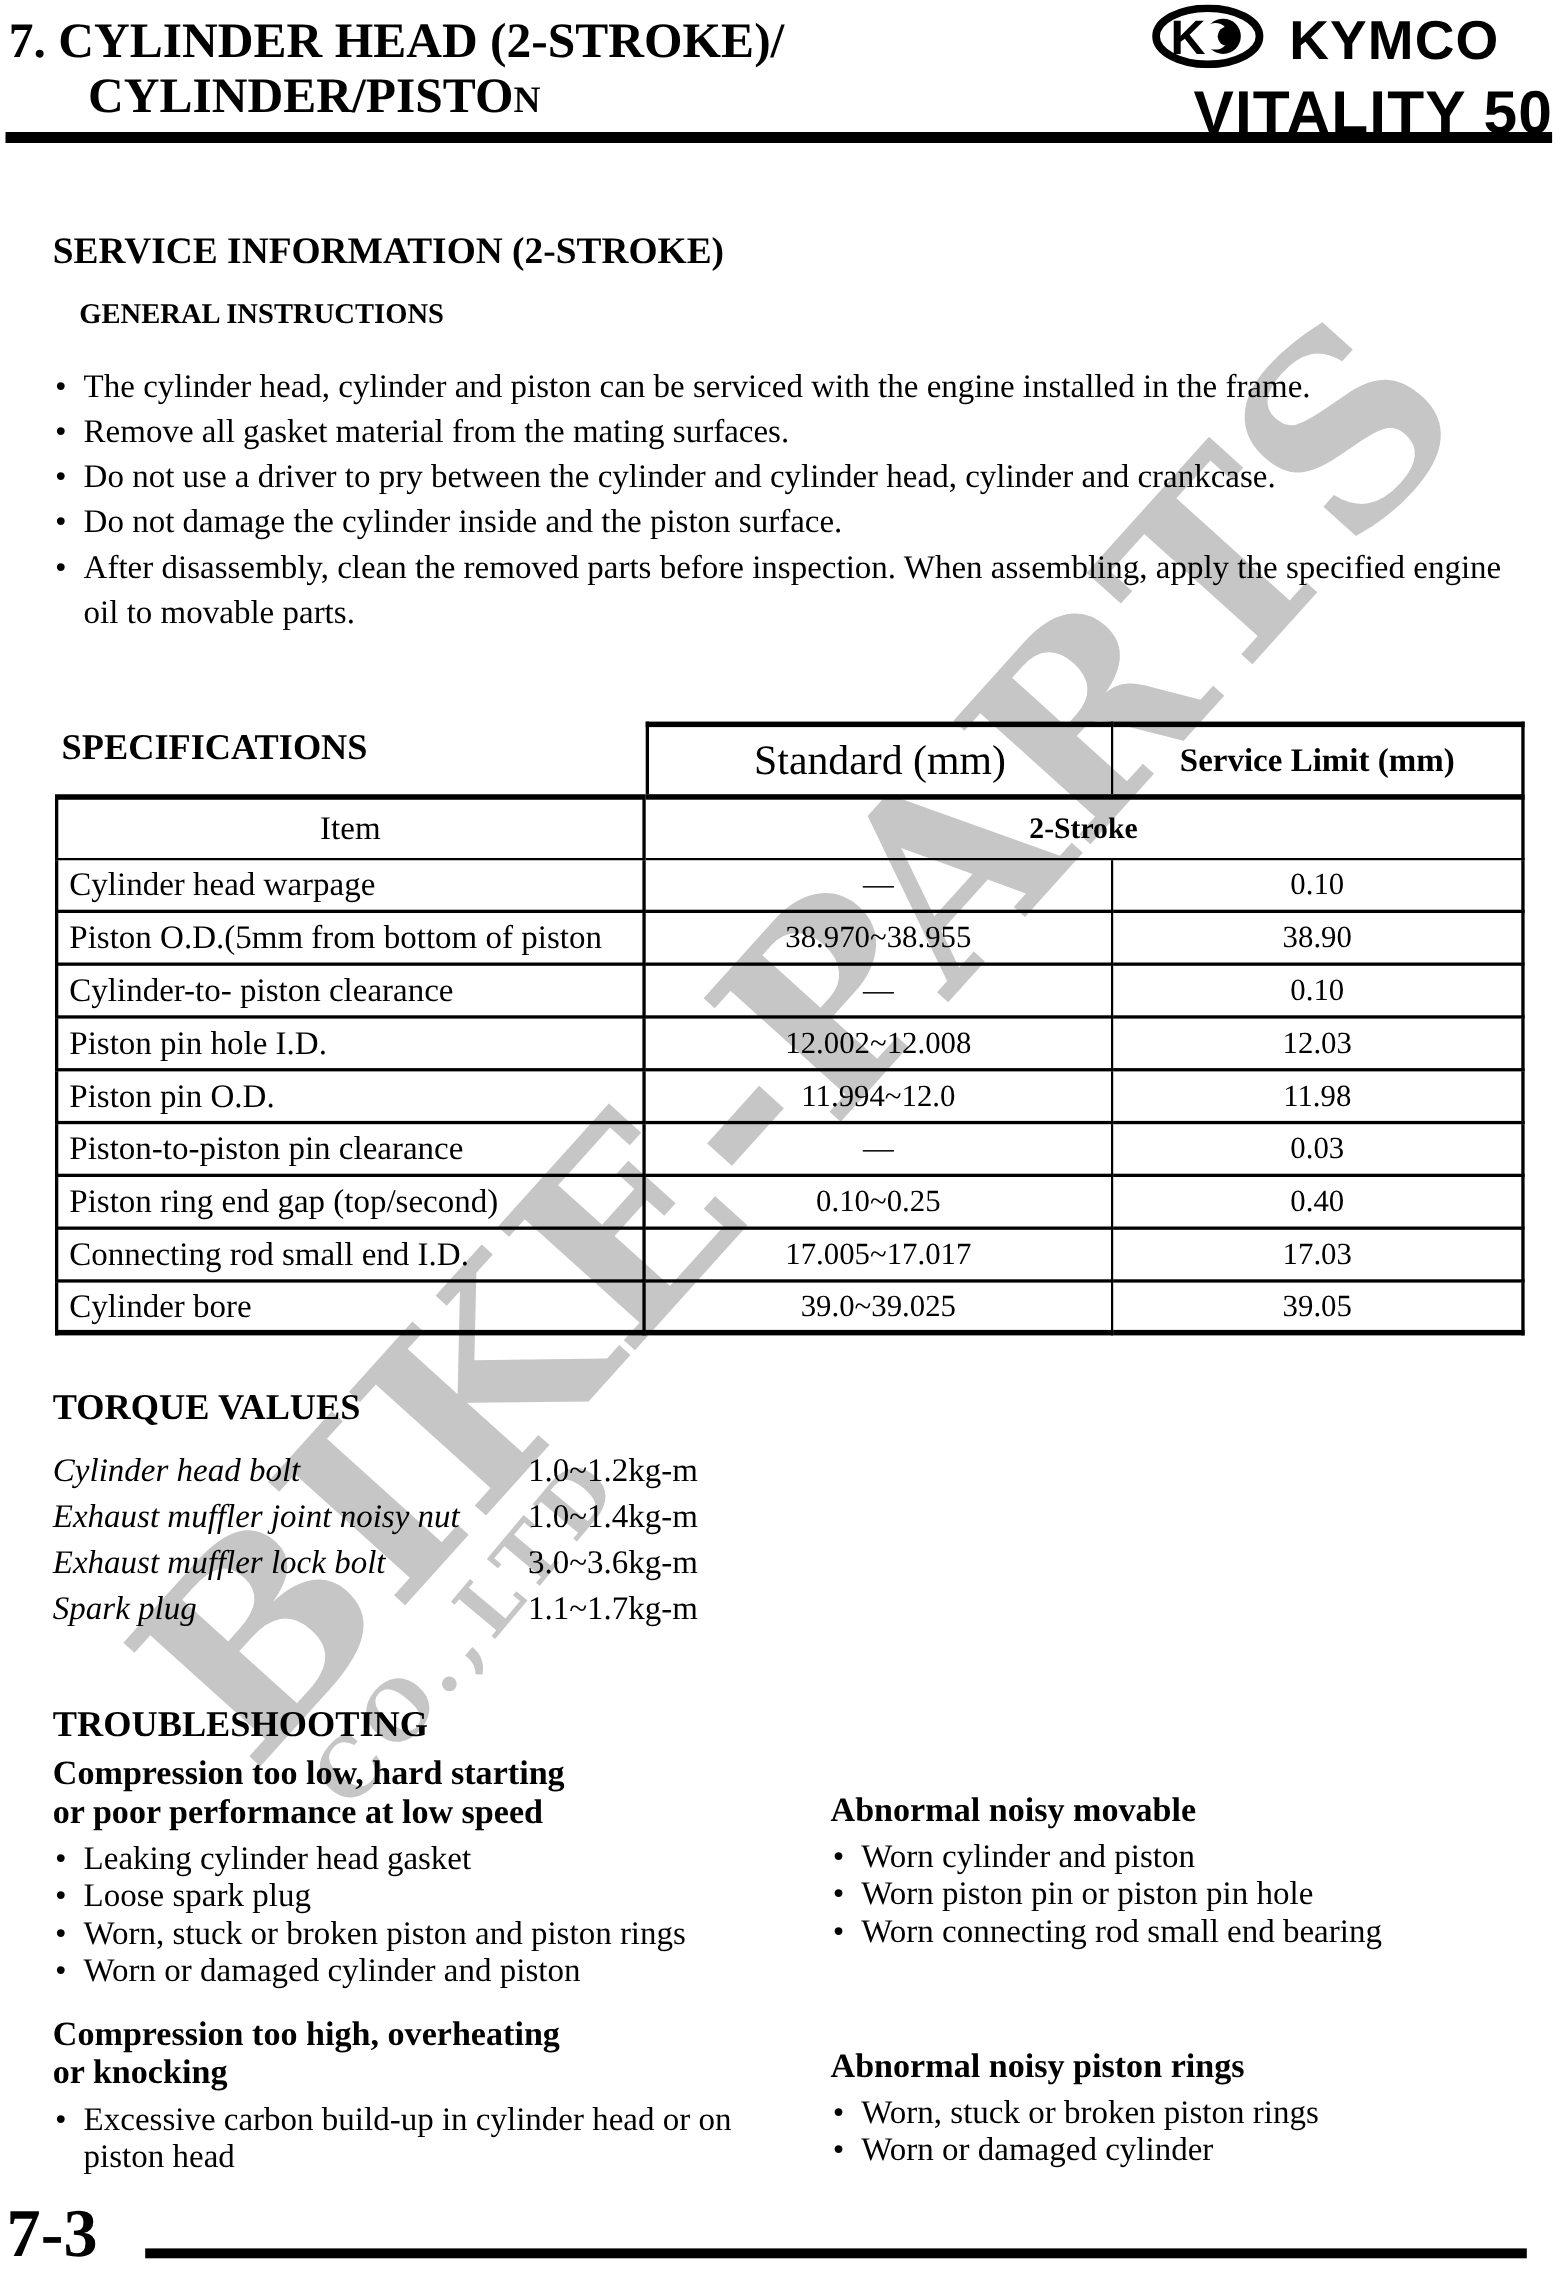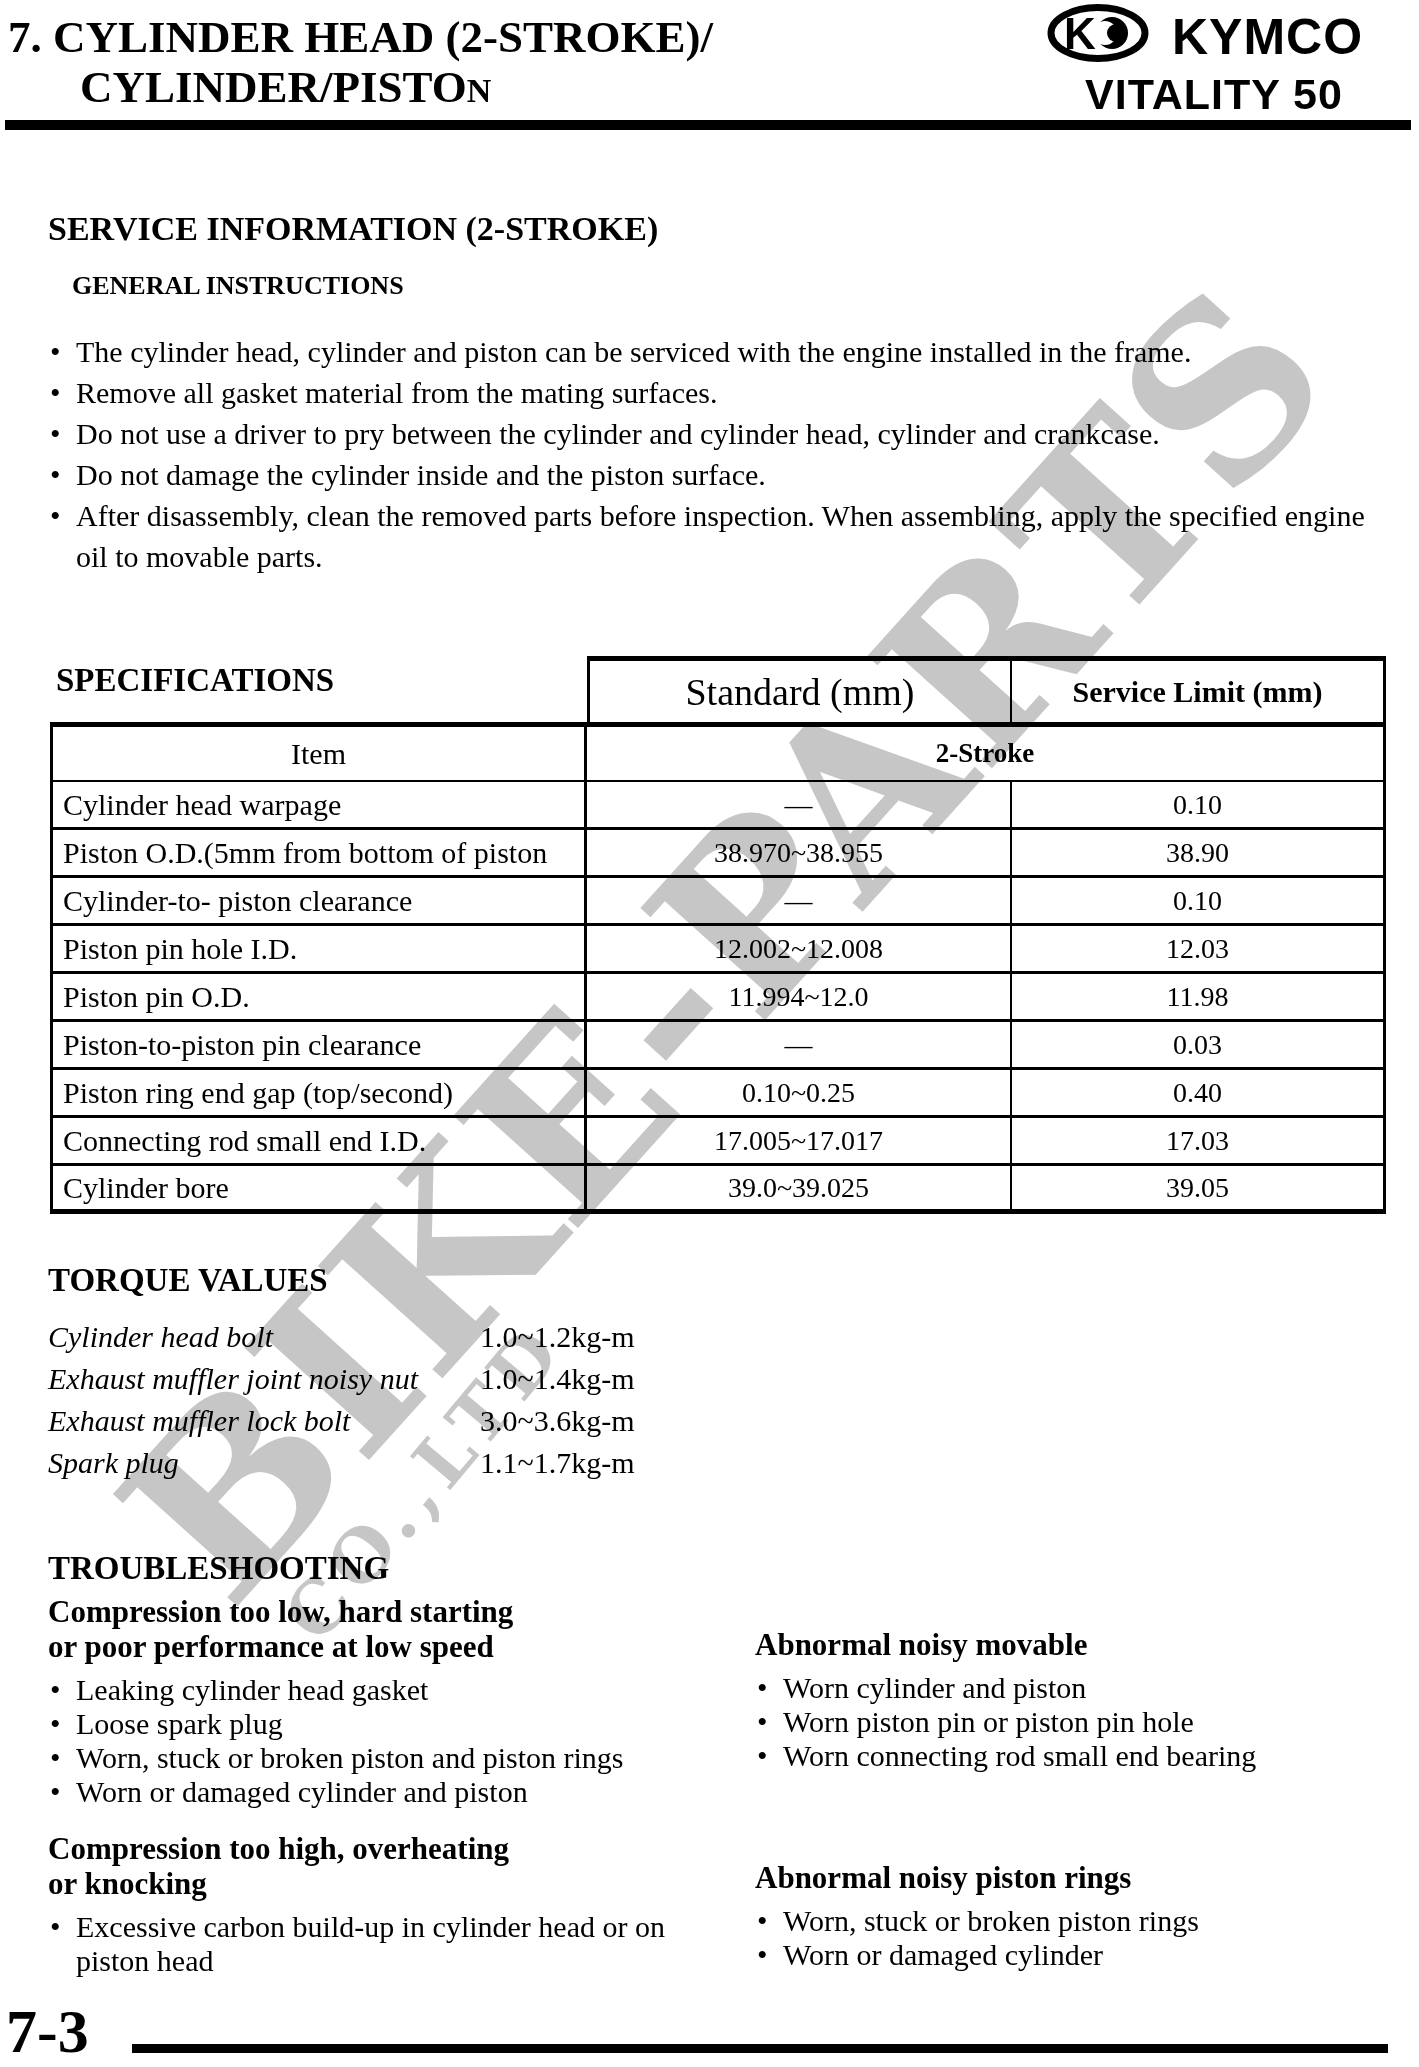--- a/index.html
+++ b/index.html
@@ -26,21 +26,21 @@
   }
   .wm-big  { left:170px; top:1425px; font-size:230px; line-height:270px; transform:rotate(-48deg); letter-spacing:0.01em; }
   .wm-small{ left:300px; top:1588px; font-size:72px;  line-height:84px;  transform:rotate(-50deg); letter-spacing:0.12em; }
 
   
   .title-block { left:8px; top:12px; font-weight:bold; font-size:45px; line-height:50px; }
   .title-line2 { margin-left:72px; }
   .title-small { font-size:34px; }
   .logo-svg { left:1046px; top:4px; }
   .brand-text { left:1172px; top:8px; font-family:"Liberation Sans",sans-serif; font-weight:bold; font-size:50px; letter-spacing:1px; }
-  .model-text { left:1085px; top:70px; font-family:"Liberation Sans",sans-serif; font-weight:bold; font-size:43px; letter-spacing:1px; }
+  .model-text { left:1085px; top:70px; font-family:"Liberation Sans",sans-serif; font-weight:bold; font-size:55px; letter-spacing:1px; }
   .header-rule { left:5px; top:120px; width:1406px; height:10px; background:#000; }
 
   
   .h-service { left:48px; top:210px; font-size:34px; font-weight:bold; }
   .h-general { left:48px; top:271px; font-size:26px; font-weight:bold;margin-left:24px; }
   .gi-list { left:48px; top:331px; width:1320px; font-size:30px; line-height:41px; }
   .b-item { position:relative; padding-left:28px; }
   .b-item::before { content:"•"; position:absolute; left:2px; }
 
   

